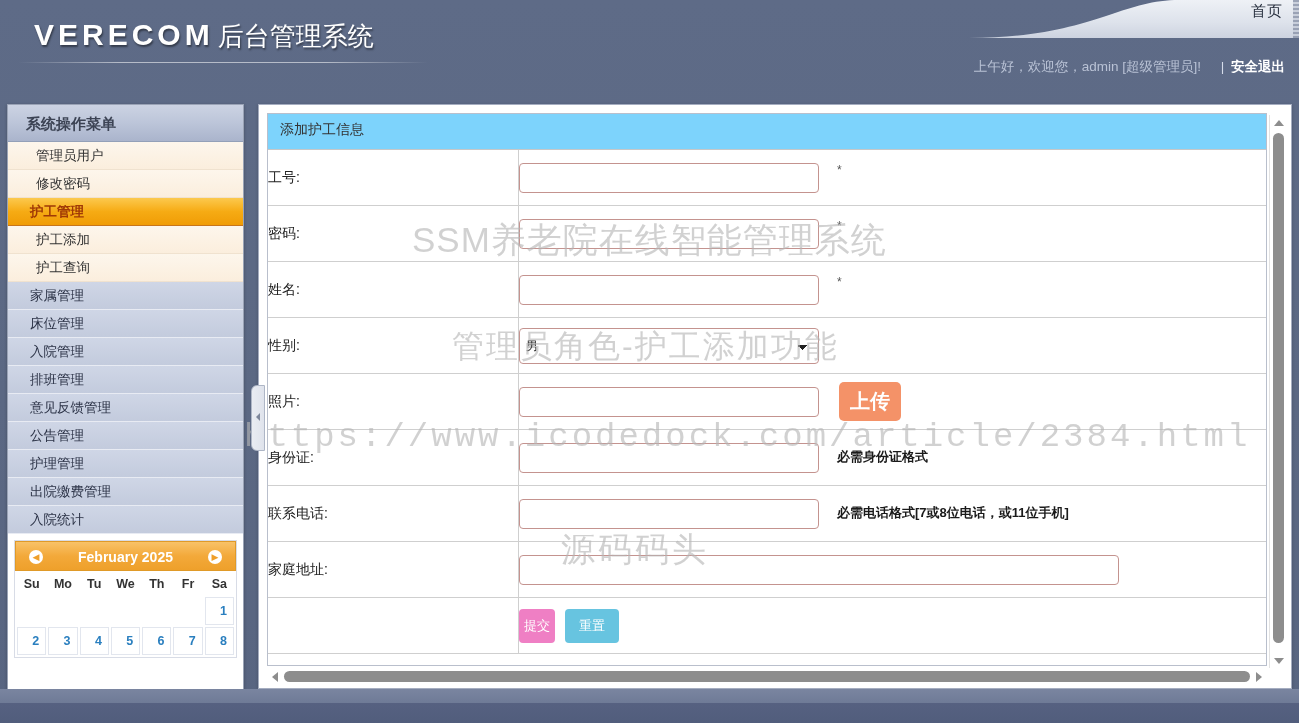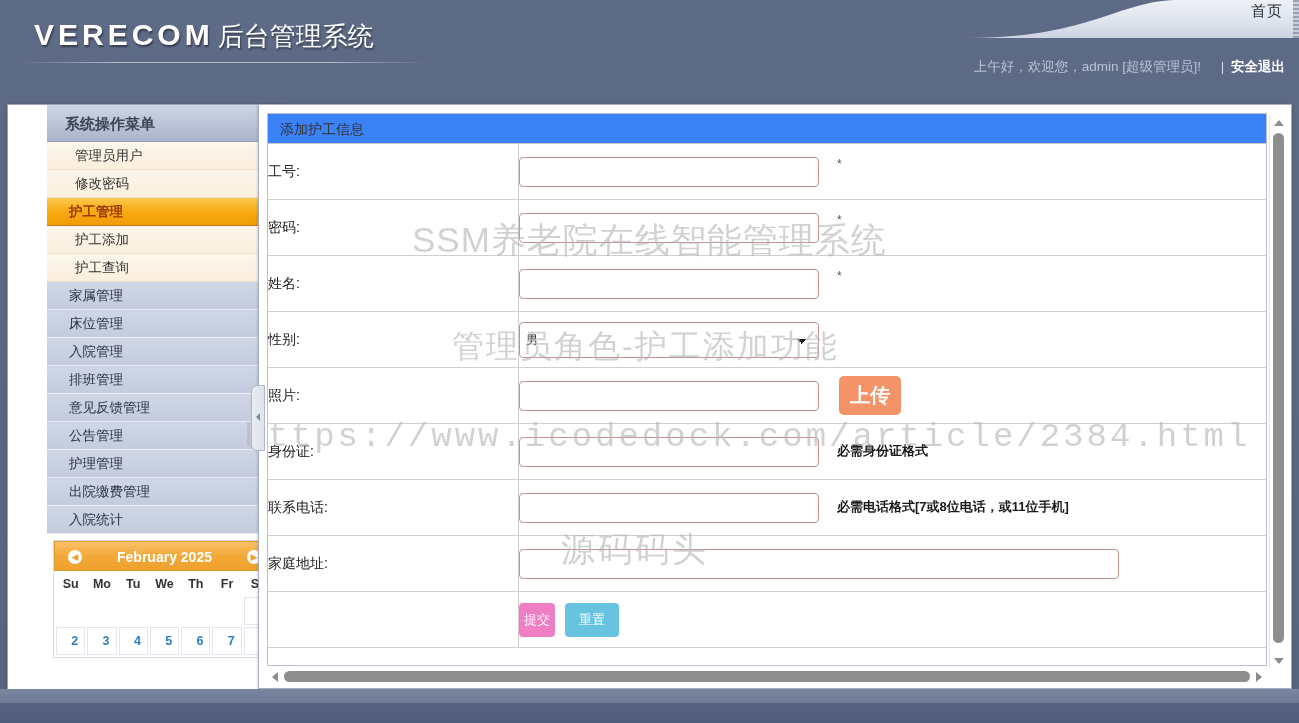--- a/index.html
+++ b/index.html
@@ -64,21 +64,20 @@
     opacity:.85;
   }
 
   
   .sidebar{
     position:absolute; left:7px; top:104px; width:235px; height:585px;
     background:#ffffff;
     border:1px solid #9aa3b6;
     box-shadow: 0 1px 3px rgba(0,0,0,.25);
     overflow:hidden;
-    padding-left:39px;
   }
   .side-head{
     height:37px; line-height:37px;
     padding-left:18px;
     font-size:15px; font-weight:bold; color:#3c4354;
     background: linear-gradient(180deg,#ccd3e3 0%, #bcc5d9 50%, #aab4cc 100%);
     border-bottom:1px solid #93a0b8;
     box-sizing:border-box;
   }
   .menu{ list-style:none; margin:0; padding:0; }
@@ -175,23 +174,23 @@
   .splitter::after{
     content:"";
     position:absolute; left:4px; top:27px;
     border-top:4px solid transparent;
     border-bottom:4px solid transparent;
     border-right:4px solid #7e879b;
   }
 
   
   .ftitle{
-    height:30px; line-height:30px;
+    height:36px; line-height:30px;
     padding-left:12px;
-    background:#3b82f6;
+    background:#7dd3fc;
     border-bottom:1px solid #c7c7c7;
     font-size:14px; color:#333;
     box-sizing:border-box;
   }
   table.form{
     width:100%; border-collapse:collapse;
     table-layout:fixed;
   }
   table.form td{
     border-bottom:1px solid #cfcfcf;

